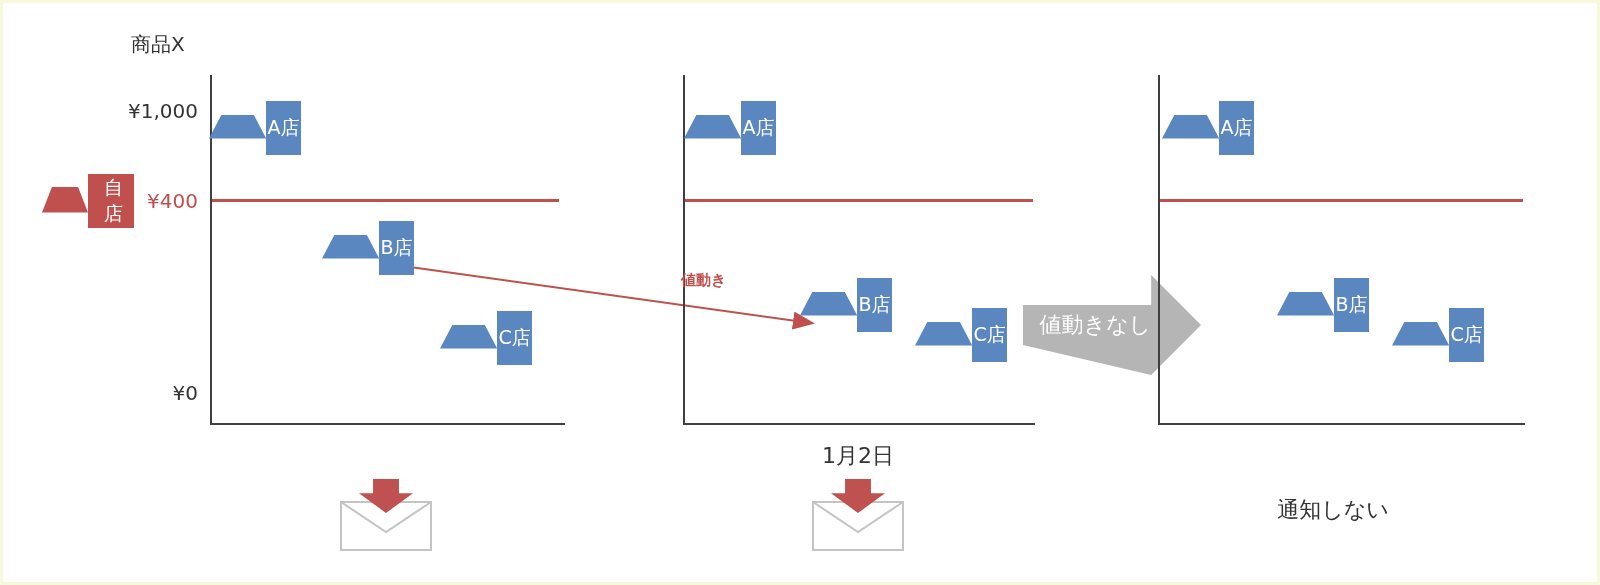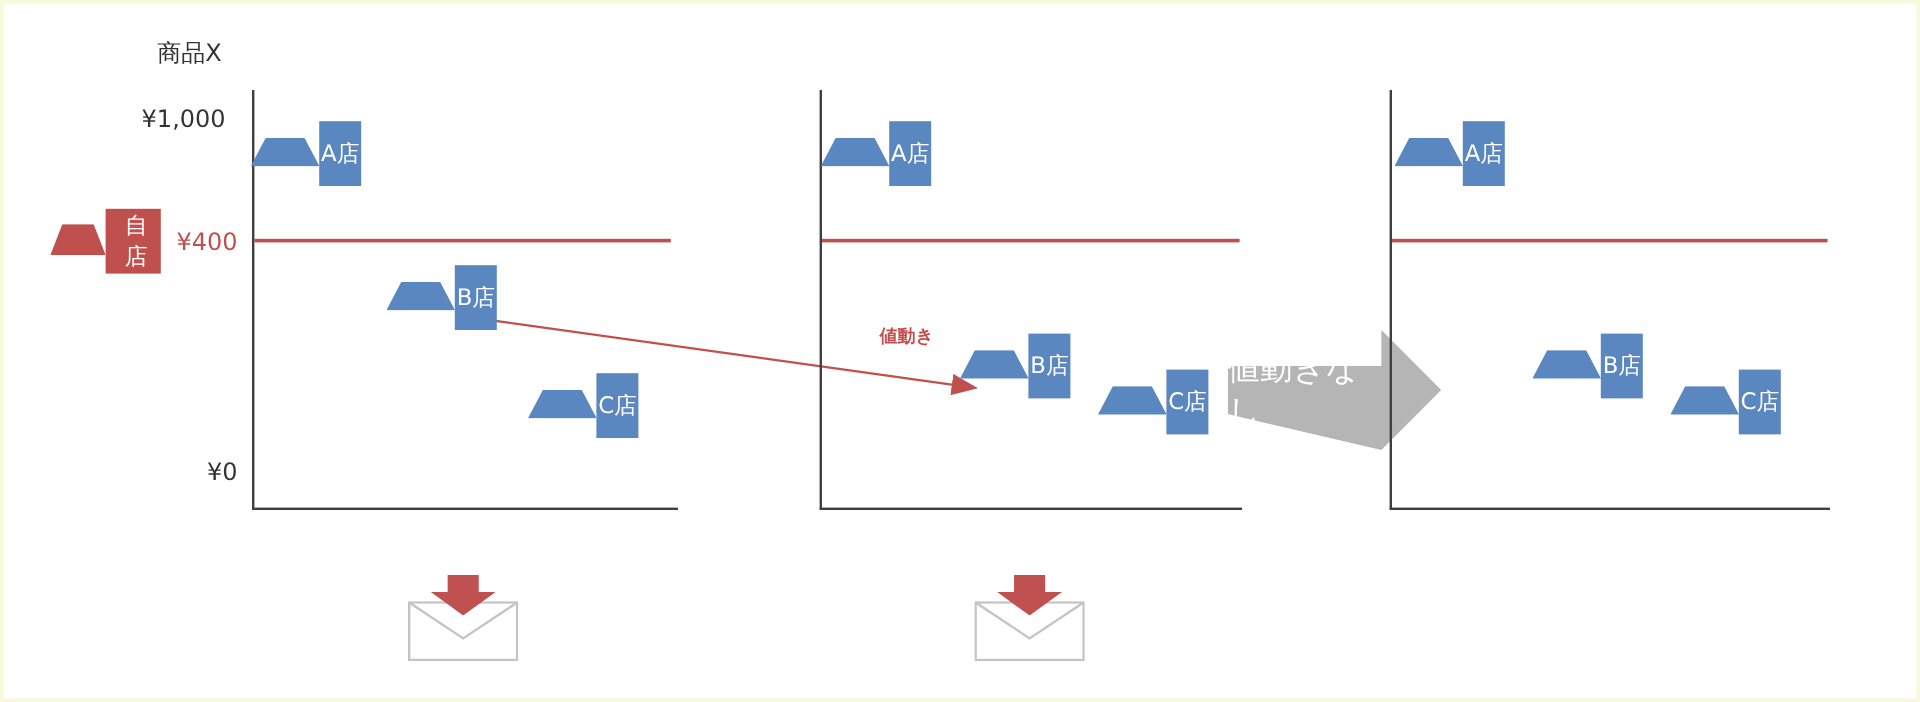--- a/index.html
+++ b/index.html
@@ -12,21 +12,21 @@
     border: 3px solid #f8f8da;
     font-family: "DejaVu Sans", "Liberation Sans", sans-serif;
     color: #333333;
     overflow: hidden;
   }
   .abs { position: absolute; }
   .overlay { position: absolute; left: 0; top: 0; pointer-events: none; }
 
   .chart-title { left: 128px; top: 28px; font-size: 20px; }
   .ylab { width: 90px; text-align: right; font-size: 20px; }
-  .y1000 { left: 105px; top: 84px; text-align: center; }
+  .y1000 { left: 105px; top: 96px; }
   .y800  { left: 105px; top: 186px; color: #c0504d; }
   .y0    { left: 105px; top: 378px; }
 
   .vaxis { width: 2px; height: 349px; top: 72px; background: #3f3f3f; }
   .haxis { height: 2px; top: 420px; background: #3f3f3f; }
   .ownline { height: 3px; top: 196px; background: #c0504d; }
 
   .house { display: flex; flex-direction: row; align-items: center; width: 92px; }
   .roof { width: 92px; height: 24px; background: #5b87c0;
           clip-path: polygon(22% 0, 78% 0, 100% 100%, 0 100%); }
@@ -41,22 +41,22 @@
   .down-arrow { width: 54px; height: 34px; background: #bf5250; z-index: 2;
     clip-path: polygon(26% 0, 74% 0, 74% 42%, 100% 42%, 50% 100%, 0 42%, 26% 42%); }
 
   .envelope { z-index: 1; }
 
   .trend-label { color: #c0504d; font-weight: bold; font-size: 15px; }
 
   .gray-arrow { left: 1020px; top: 272px; width: 178px; height: 100px; background: #b5b5b5;
     clip-path: polygon(0 30%, 72% 30%, 72% 0, 100% 50%, 72% 100%, 0 70%);
     display: flex; align-items: center; }
-  .gray-arrow span { display: block; width: 128px; text-align: left;
-    color: #ffffff; font-size: 27px; }
+  .gray-arrow span { display: block; width: 128px; text-align: right;
+    color: #ffffff; font-size: 22px; }
 
   .note { width: 200px; text-align: center; font-size: 22px; top: 492px; }
 </style>
 </head>
 <body>
 
 <div class="canvas">
 
   <svg class="overlay" width="1600" height="585">
     <defs>
@@ -112,22 +112,23 @@
   </div>
   <div class="abs house" style="left:797px; top:272px;">
     <div class="roof"></div>
     <div class="hbody">B店</div>
   </div>
   <div class="abs house" style="left:912px; top:302px;">
     <div class="roof"></div>
     <div class="hbody">C店</div>
   </div>
 
-  <div class="abs trend-label" style="left:730px; top:268px;font-family:Liberation Serif, serif;">値動き</div>
+  <div class="abs trend-label" style="left:678px; top:268px;font-family:Liberation Serif, serif;">値動き</div>
 
+  <div class="abs date" style="left:780px;">1月2日</div>
   <div class="abs down-arrow" style="left:828px; top:476px;"></div>
   <div class="abs envelope" style="left:809px; top:498px;">
     <svg width="92" height="50" viewBox="0 0 92 50">
       <rect x="1" y="1" width="90" height="48" fill="#ffffff" stroke="#c4c4c4" stroke-width="2"></rect>
       <path d="M1,1 L46,31 L91,1" fill="none" stroke="#c4c4c4" stroke-width="2"></path>
     </svg>
   </div>
 
   <div class="abs gray-arrow">
     <span>値動きなし</span>
@@ -143,14 +144,15 @@
   </div>
   <div class="abs house" style="left:1274px; top:272px;">
     <div class="roof"></div>
     <div class="hbody">B店</div>
   </div>
   <div class="abs house" style="left:1389px; top:302px;">
     <div class="roof"></div>
     <div class="hbody">C店</div>
   </div>
 
+  <div class="abs note" style="left:1230px;">通知しない</div>
 
 </div>
 
 </body></html>

